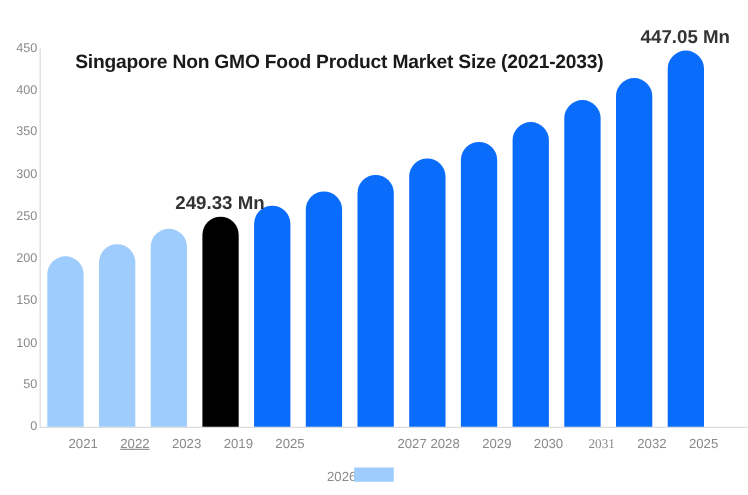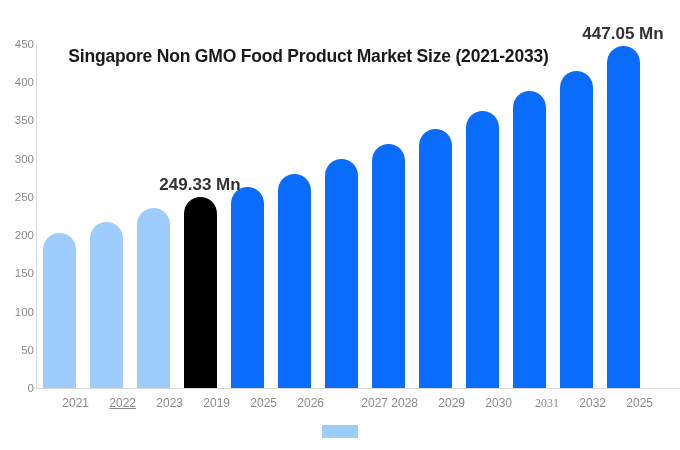--- a/index.html
+++ b/index.html
@@ -168,21 +168,21 @@
     <div id="bar-labels">
         <div class="bar-label" style="left: 164px; top: 131.401px;">249.33 Mn</div>
         <div class="bar-label" style="left: 587px; top: -19.7449px;">447.05 Mn</div>
       </div>
     <div id="x-ticks">
         <div class="x-tick" style="left: 23px;">2021</div>
         <div class="x-tick" style="left: 70px; text-decoration: underline;">2022</div>
         <div class="x-tick" style="left: 117px;">2023</div>
         <div class="x-tick" style="left: 164px;">2019</div>
         <div class="x-tick" style="left: 211px;">2025</div>
-        <div class="x-tick" style="left: 258px;">2026</div>
+        <div class="x-tick" style="left: 258px; margin-top: 30px;">2026</div>
         <div class="x-tick" style="left: 322px;">2027</div>
         <div class="x-tick" style="left: 352px;">2028</div>
         <div class="x-tick" style="left: 399px;">2029</div>
         <div class="x-tick" style="left: 446px;">2030</div>
         <div class="x-tick" style="left: 493px; font-family: Liberation Serif, serif;">2031</div>
         <div class="x-tick" style="left: 540px;">2032</div>
         <div class="x-tick" style="left: 587px;">2025</div>
       </div>
   </div>
 

